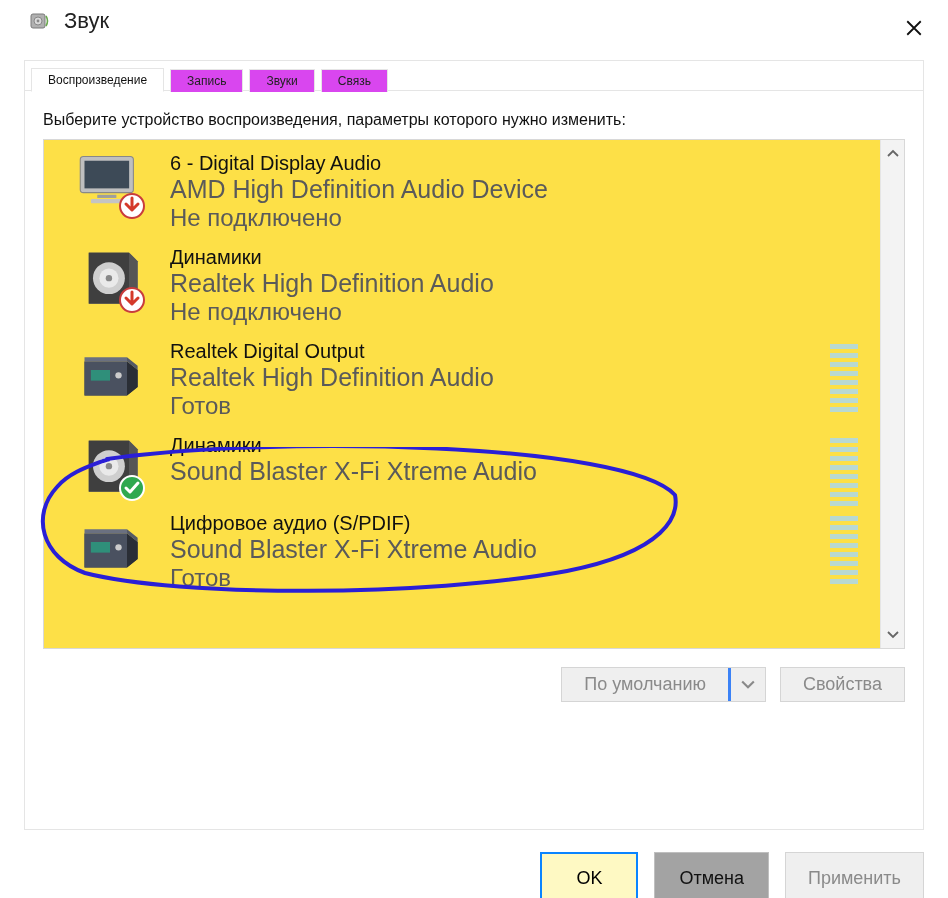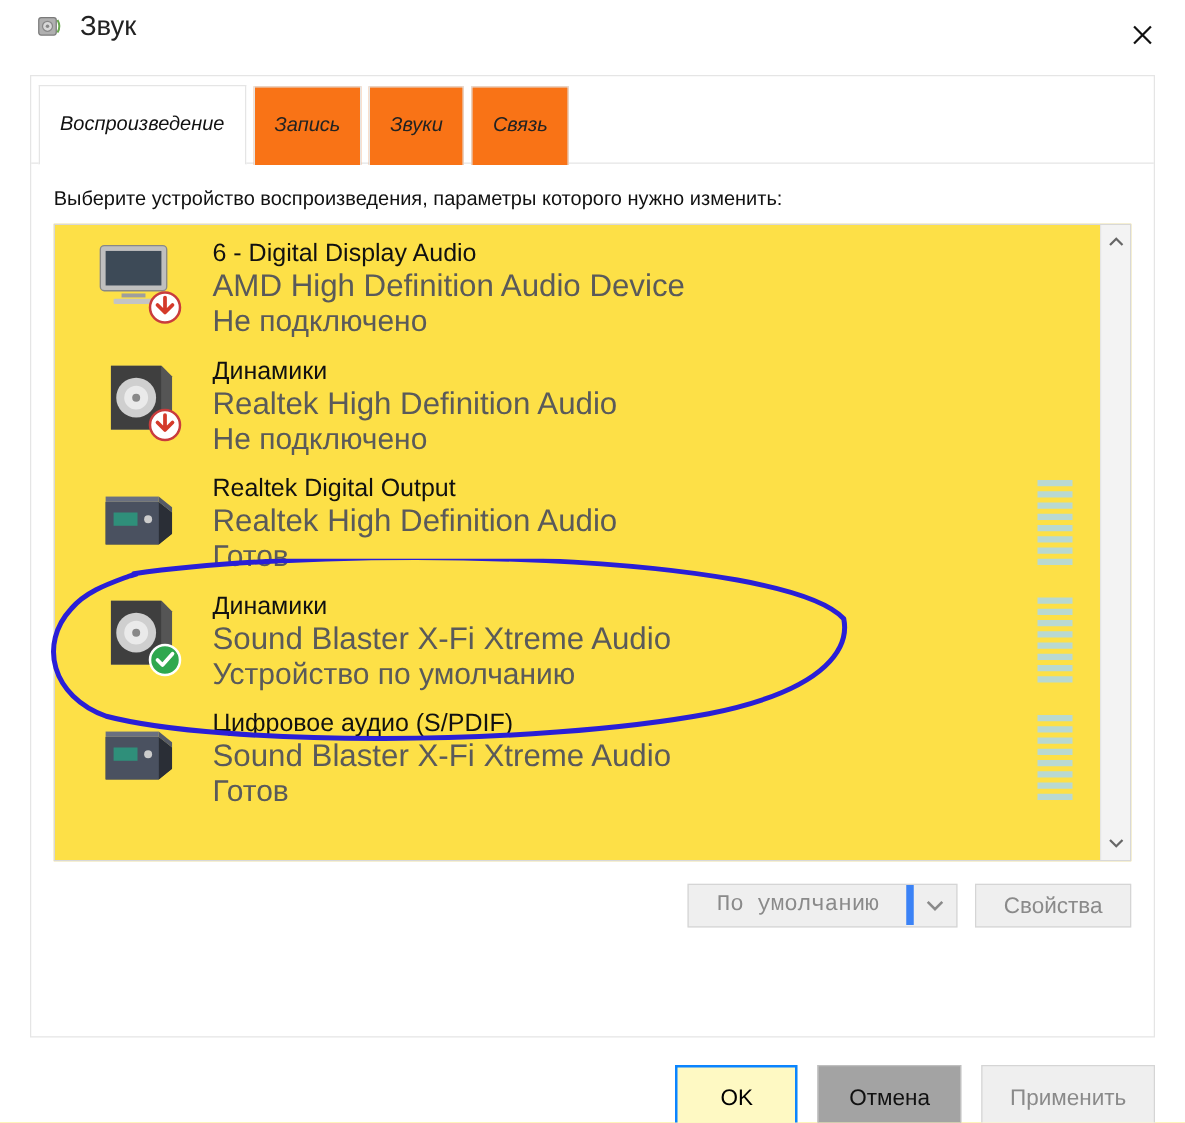--- a/index.html
+++ b/index.html
@@ -48,37 +48,36 @@
       background: #fff;
     }
     .tabs {
       display: flex;
       align-items: flex-end;
       padding: 6px 6px 0;
     }
     .tab {
       border: 1px solid #e5e5e5;
       border-bottom: none;
-      padding: 22px 16px;
+      padding: 4px 16px;
       margin-right: 6px;
-      font-size: 16px;
+      font-size: 12px;
       background: #fff;
       color: #111;
       position: relative;
       top: 1px;
-      font-style: italic;
     }
     .tab.active {
       background: #fff;
       border-bottom: 1px solid #fff;
       z-index: 2;
     }
     .tab.inactive {
       color: #222;
-      background: #f97316;
+      background: #d946ef;
     }
     .tab-body {
       border-top: 1px solid #e5e5e5;
       margin-top: -1px;
       padding: 18px 18px 14px;
     }
     .instructions {
       font-size: 16px;
       color: #111;
       margin: 0 0 8px 0;
@@ -176,22 +175,21 @@
       color: #8a8a8a;
       background: #efefef;
       border-color: #d5d5d5;
     }
     button.win.dropdown {
       display:flex; align-items:center; gap: 0;
       padding: 0;
     }
     button.win.dropdown .main {
       padding: 6px 22px;
-      border-right: 6px solid #3b82f6;
-      font-family: Liberation Mono, monospace;
+      border-right: 3px solid #3b82f6;
     }
     button.win.dropdown .caret {
       padding: 6px 10px;
     }
     .dlg-buttons {
       display:flex;
       justify-content:flex-end;
       gap: 16px;
       padding: 14px 24px 0 0;
     }
@@ -329,21 +327,20 @@
       <circle cx="31" cy="30" r="3" fill="#888"></circle>
     </svg>
       <span class="badge"><svg viewBox="0 0 28 28" width="28" height="28">
       <circle cx="14" cy="14" r="12" fill="#2fa84f" stroke="#fff" stroke-width="2"></circle>
       <path d="M8 14 L12 18 L20 9" fill="none" stroke="#fff" stroke-width="3" stroke-linecap="round" stroke-linejoin="round"></path>
     </svg></span>
     </div>
     <div class="device-text">
       <div class="name">Динамики</div>
       <div class="desc">Sound Blaster X-Fi Xtreme Audio</div>
-      <div class="status">Устройство по умолчанию</div>
     </div>
     <div class="vu">
                 <div class="bar"></div>
                 <div class="bar"></div>
                 <div class="bar"></div>
                 <div class="bar"></div>
                 <div class="bar"></div>
                 <div class="bar"></div>
                 <div class="bar"></div>
                 <div class="bar"></div>

